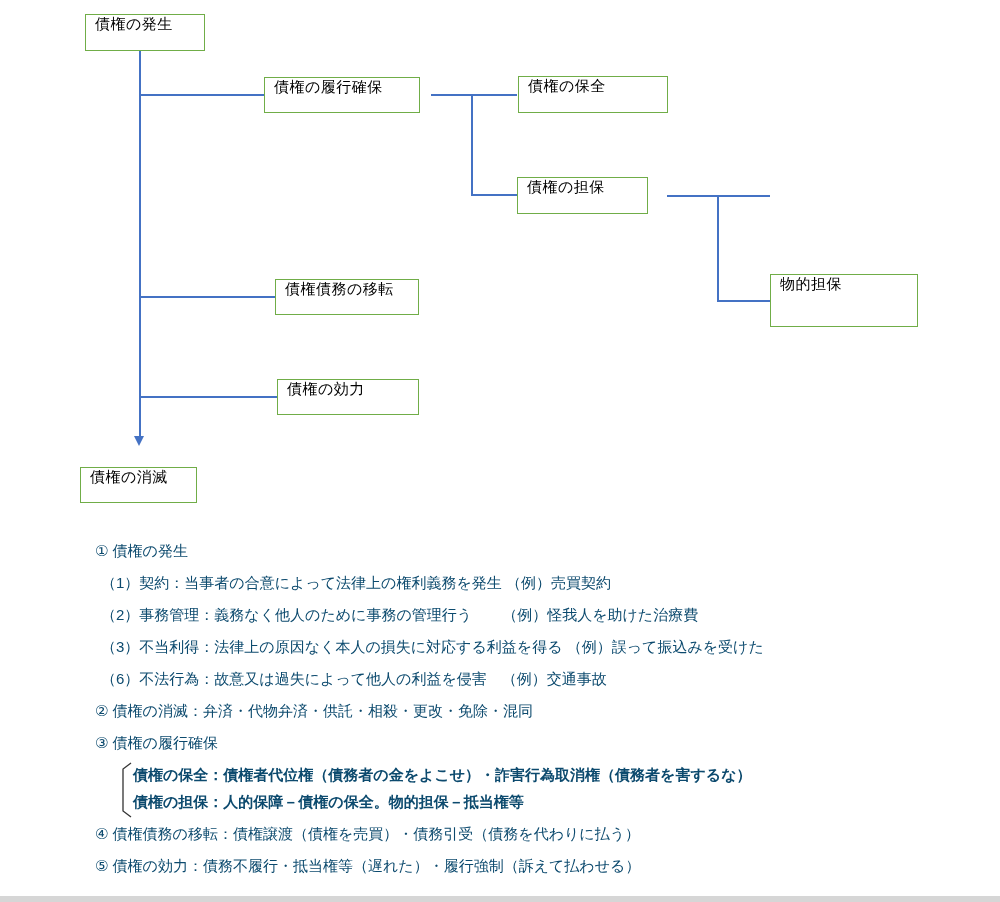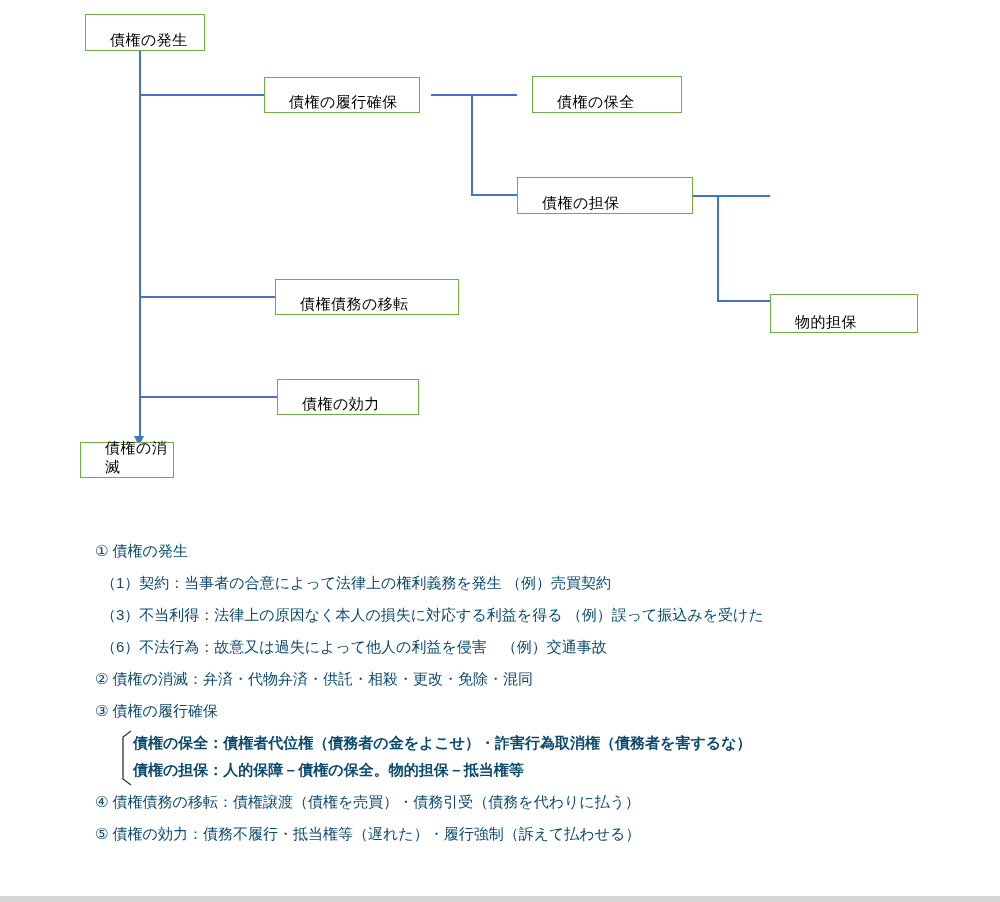--- a/index.html
+++ b/index.html
@@ -14,22 +14,22 @@
     height:902px;
     background:#ffffff;
     overflow:hidden;
   }
   
   .node {
     position:absolute;
     border:1.5px solid var(--box-border,#70AD47);
     background:#ffffff;
     display:flex;
-    align-items:flex-end;
-    padding-left:24px;
+    align-items:flex-start;
+    padding-left:9px;
     font-size:15px;
     letter-spacing:0.5px;
     color:#000;
   }
   
   .hline,.vline { position:absolute; background:var(--connector,#4472C4); }
   .hline { height:1.5px; }
   .vline { width:1.5px; }
   .arrow-down {
     position:absolute;
@@ -78,42 +78,43 @@
   <div class="hline" style="left:667px; top:195px; width:103px"></div>
   <div class="vline" style="left:717px; top:195px; height:106px"></div>
   <div class="hline" style="left:717px; top:300px; width:53px"></div>
 
   <div class="node" style="left:85px;  top:14px;  width:120px; height:37px">
     <span>債権の発生</span>
   </div>
   <div class="node" style="left:264px; top:77px;  width:156px; height:36px">
     <span>債権の履行確保</span>
   </div>
-  <div class="node" style="left:532px; top:76px;  width:150px; height:37px">
+  <div class="node" style="left:518px; top:76px;  width:150px; height:37px">
     <span>債権の保全</span>
   </div>
-  <div class="node" style="left:517px; top:177px; width:176px; height:37px">
+  <div class="node" style="left:517px; top:177px; width:131px; height:37px">
     <span>債権の担保</span>
   </div>
-  <div class="node" style="left:770px; top:294px; width:148px; height:39px">
+  <div class="node" style="left:770px; top:274px; width:148px; height:53px">
     <span>物的担保</span>
   </div>
-  <div class="node" style="left:275px; top:279px; width:184px; height:36px">
+  <div class="node" style="left:275px; top:279px; width:144px; height:36px">
     <span>債権債務の移転</span>
   </div>
   <div class="node" style="left:277px; top:379px; width:142px; height:36px">
     <span>債権の効力</span>
   </div>
-  <div class="node" style="left:80px;  top:442px; width:94px; height:36px">
+  <div class="node" style="left:80px;  top:467px; width:117px; height:36px">
     <span>債権の消滅</span>
   </div>
 
   <div class="notes">
     <div class="note">① 債権の発生</div>
     <div class="note indent">（1）契約：当事者の合意によって法律上の権利義務を発生 （例）売買契約</div>
+    <div class="note indent">（2）事務管理：義務なく他人のために事務の管理行う　　（例）怪我人を助けた治療費</div>
     <div class="note indent">（3）不当利得：法律上の原因なく本人の損失に対応する利益を得る （例）誤って振込みを受けた</div>
     <div class="note indent">（6）不法行為：故意又は過失によって他人の利益を侵害　（例）交通事故</div>
     <div class="note">② 債権の消滅：弁済・代物弁済・供託・相殺・更改・免除・混同</div>
     <div class="note">③ 債権の履行確保</div>
 
     <div class="note-group">
       <svg class="bracket" width="13" height="56" viewBox="0 0 13 56">
         <polyline points="11,1 3,7 3,49 11,55" fill="none" stroke="#333" stroke-width="1.3"></polyline>
       </svg>
       <div class="note-sub">債権の保全：債権者代位権（債務者の金をよこせ）・詐害行為取消権（債務者を害するな）</div>

